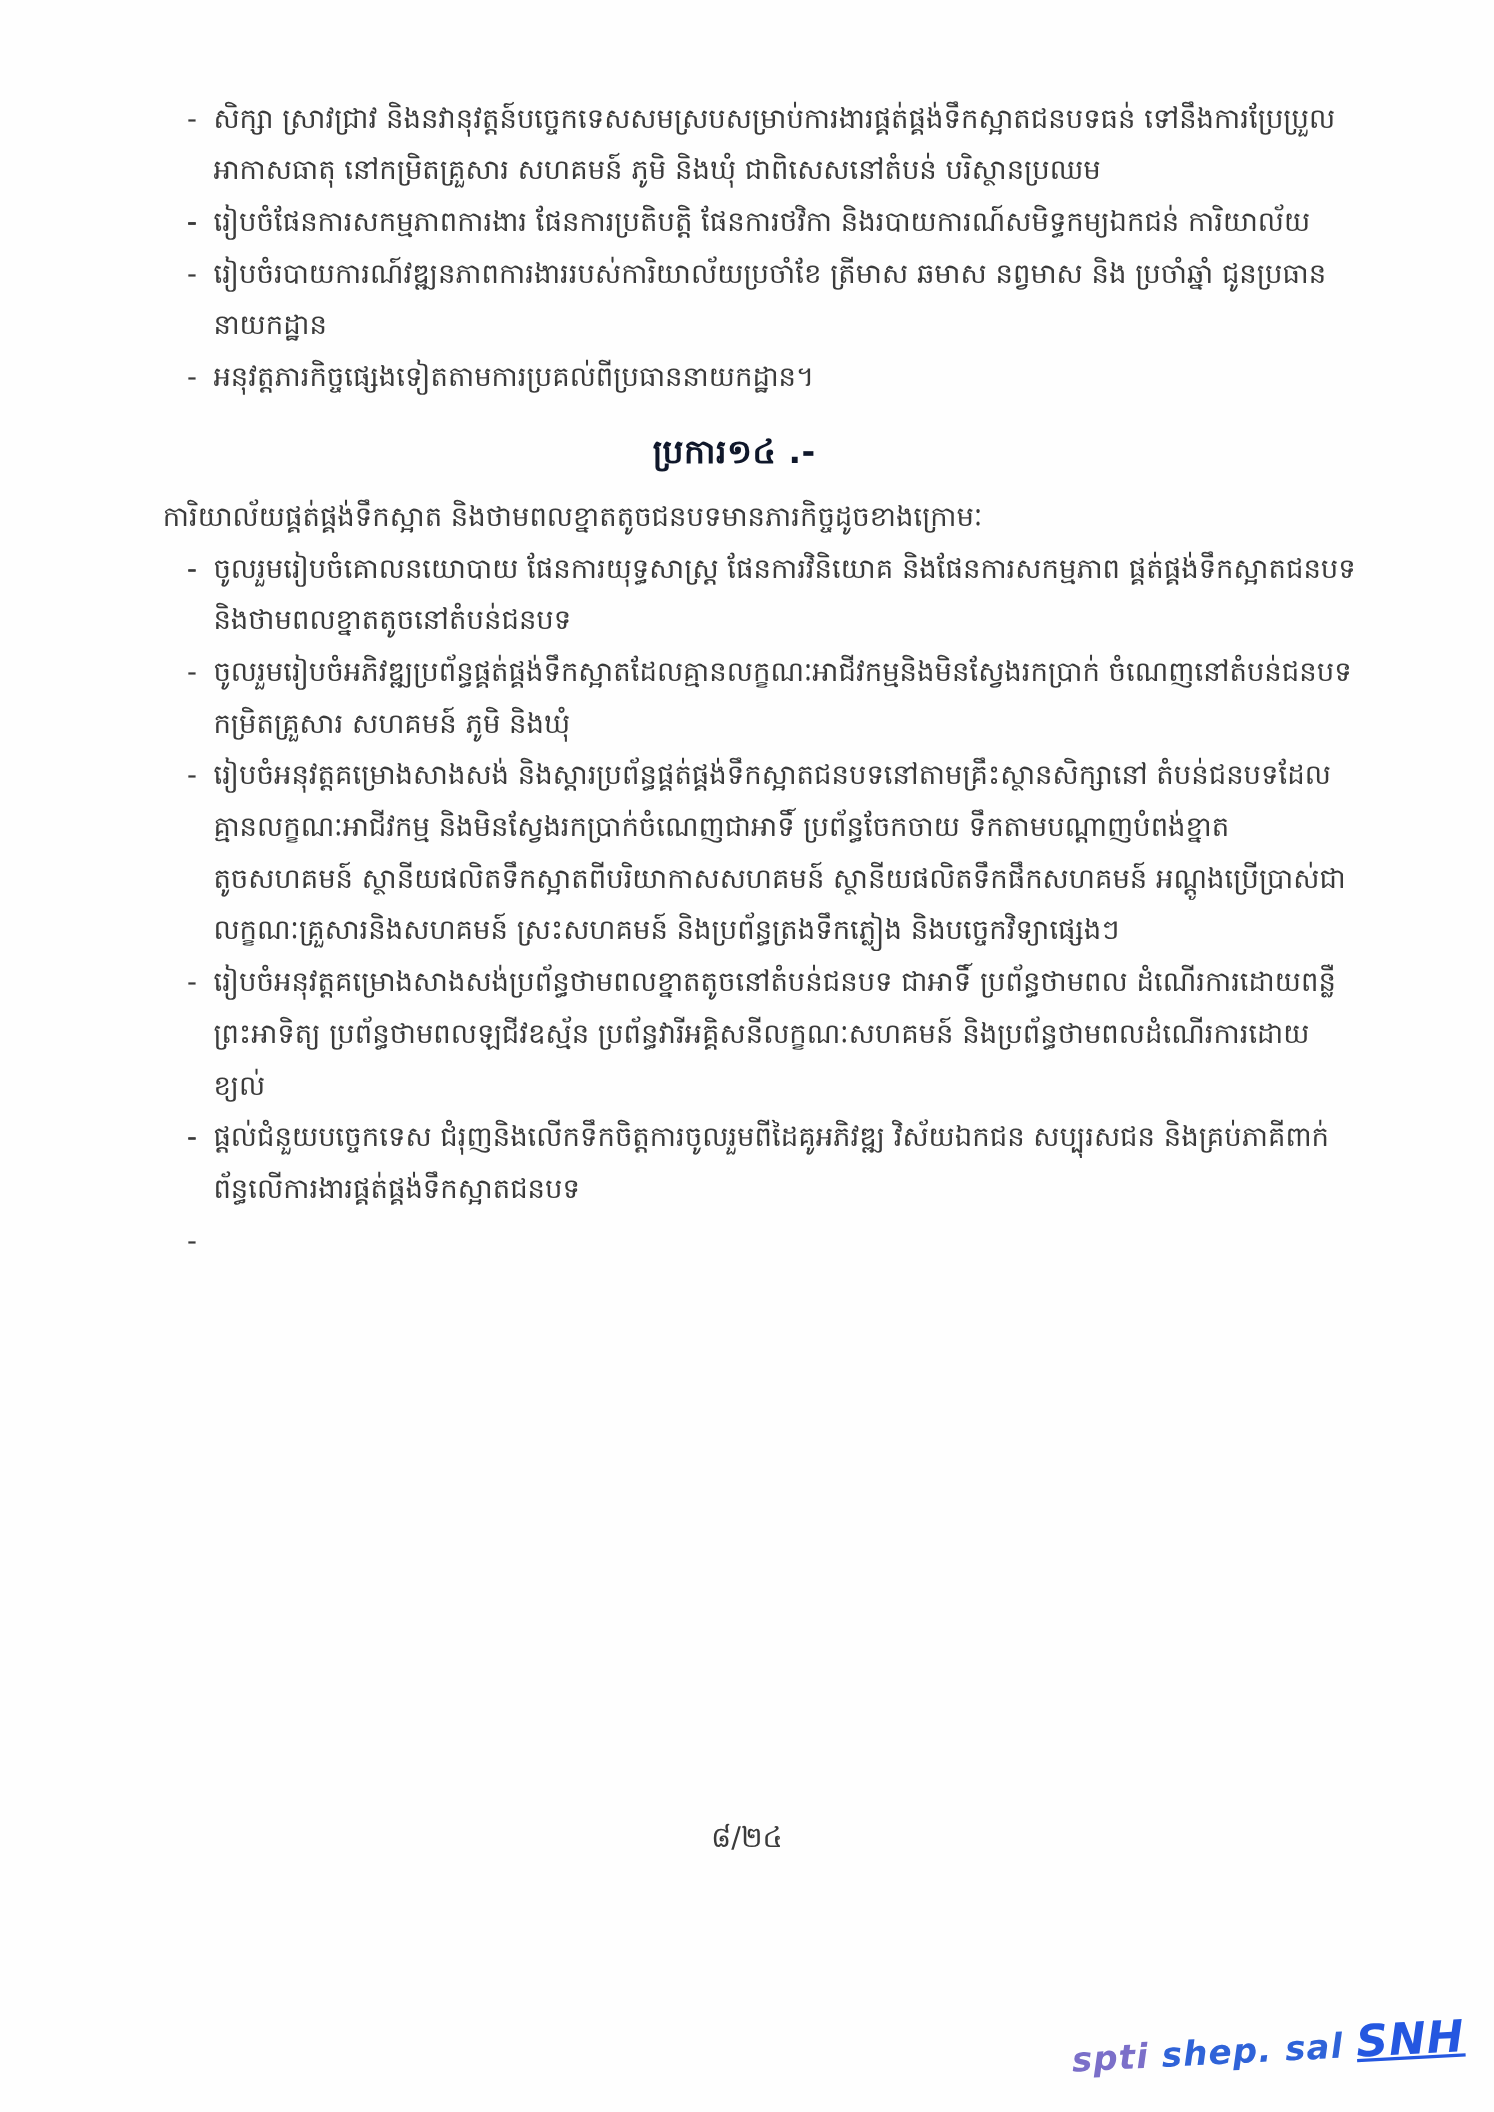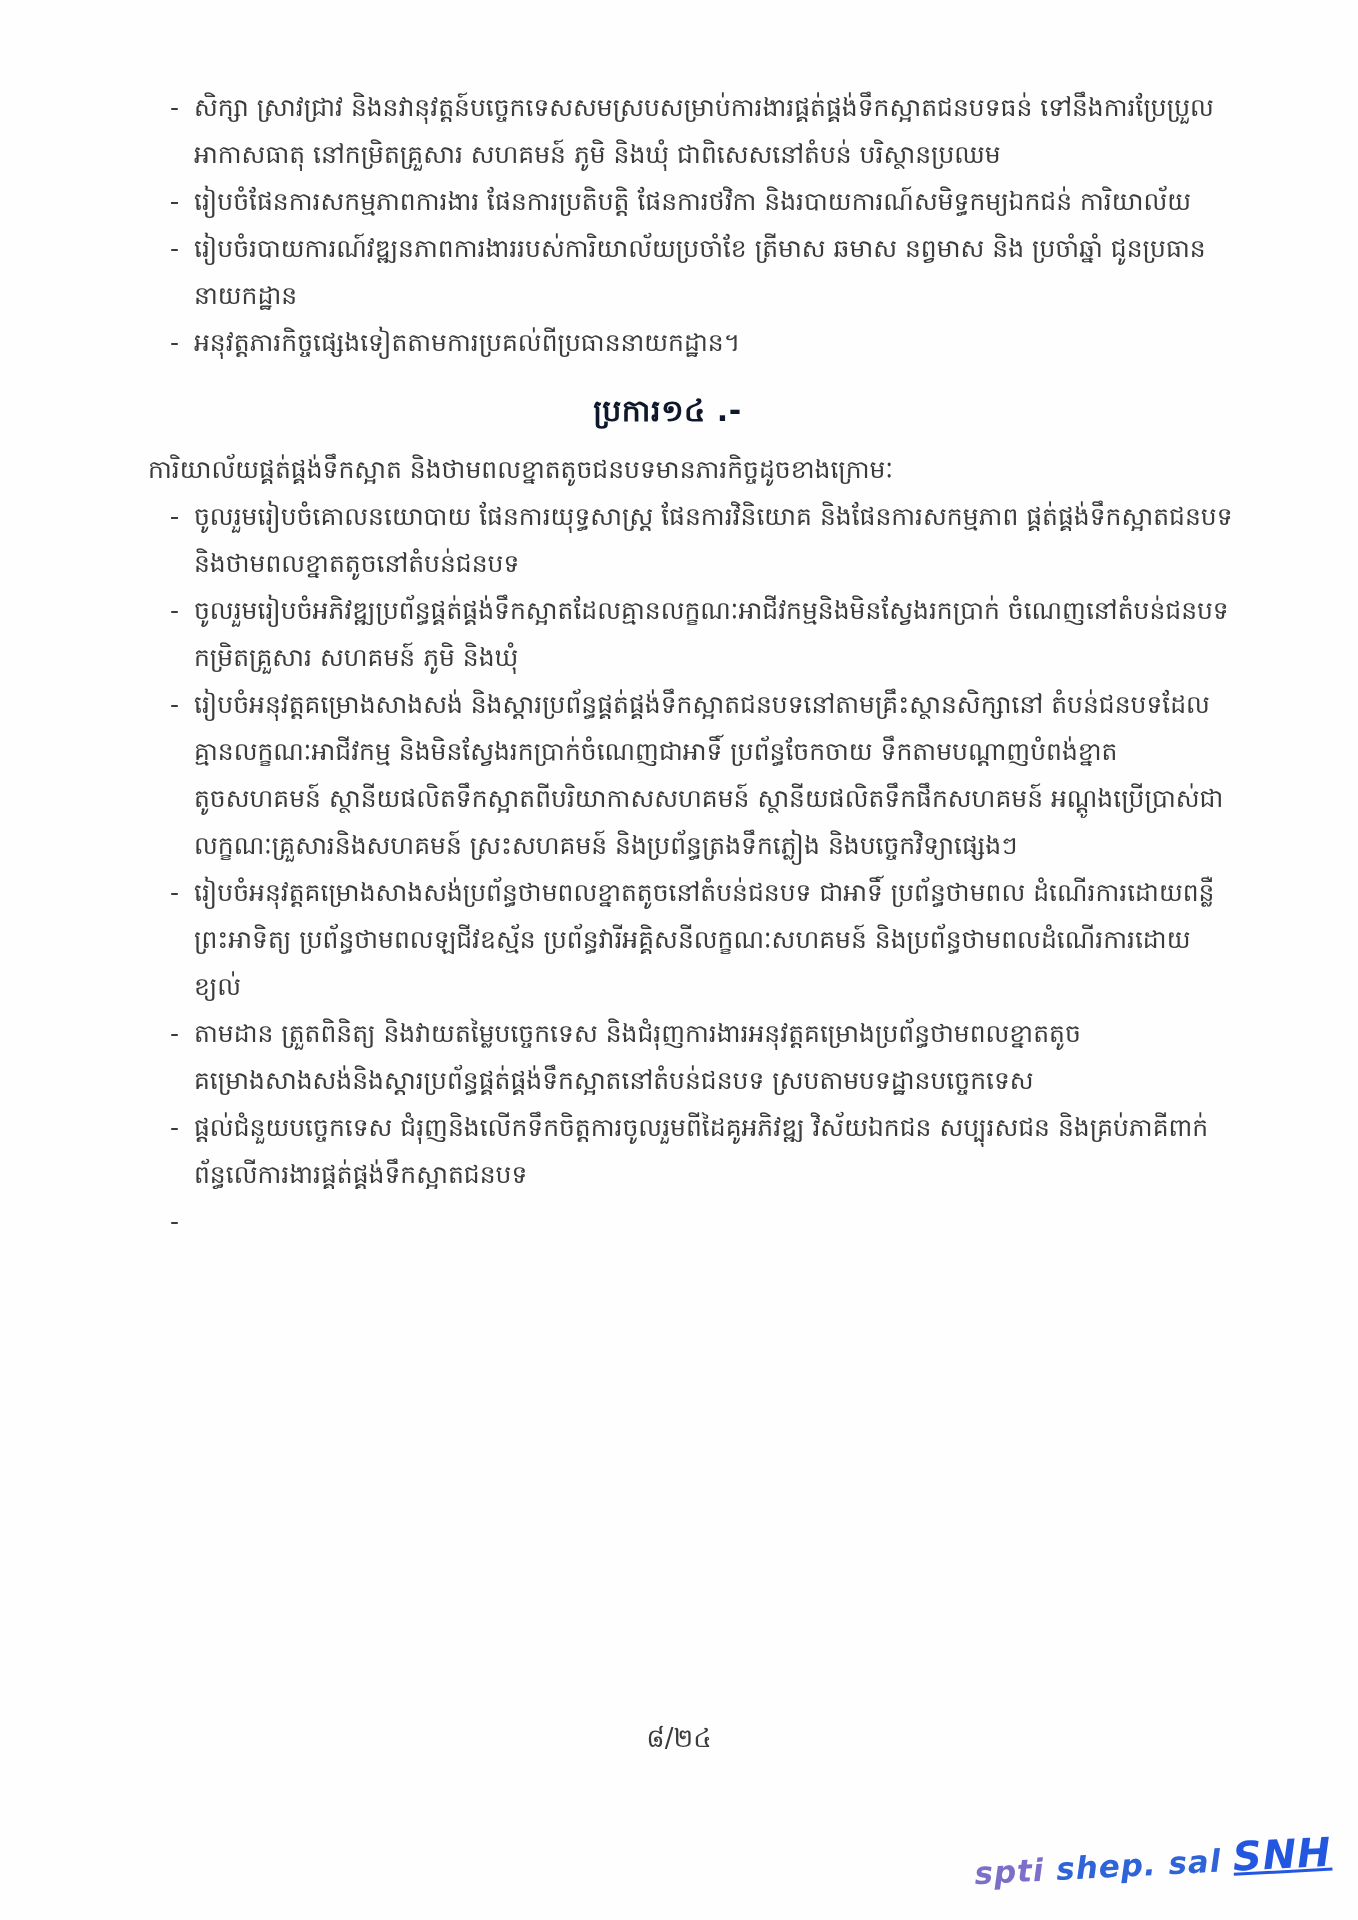--- a/index.html
+++ b/index.html
@@ -48,21 +48,21 @@
     text-align: center;
   }
   .article-intro {
     margin-left: 48px;
     font-size: 25px;
     line-height: 47px;
   }
   .page-number {
     position: absolute;
     left: 0;
-    top: 1722px;
+    top: 1654px;
     width: 100%;
     text-align: center;
     font-size: 26px;
     color: #3b3b3b;
   }
   .signature {
     position: absolute;
     right: 26px;
     top: 1838px;
     transform: rotate(-3deg);
@@ -133,21 +133,20 @@
       <li>
         <span class="dash">-</span>
         <span>រៀបចំអនុវត្តគម្រោងសាងសង់ និងស្ដារប្រព័ន្ធផ្គត់ផ្គង់ទឹកស្អាតជនបទនៅតាមគ្រឹះស្ថានសិក្សានៅ តំបន់ជនបទដែលគ្មានលក្ខណៈអាជីវកម្ម និងមិនស្វែងរកប្រាក់ចំណេញជាអាទិ៍ ប្រព័ន្ធចែកចាយ ទឹកតាមបណ្ដាញបំពង់ខ្នាតតូចសហគមន៍ ស្ថានីយផលិតទឹកស្អាតពីបរិយាកាសសហគមន៍ ស្ថានីយផលិតទឹកផឹកសហគមន៍ អណ្ដូងប្រើប្រាស់ជាលក្ខណៈគ្រួសារនិងសហគមន៍ ស្រះសហគមន៍ និងប្រព័ន្ធត្រងទឹកភ្លៀង និងបច្ចេកវិទ្យាផ្សេងៗ</span>
       </li>
       <li>
         <span class="dash">-</span>
         <span>រៀបចំអនុវត្តគម្រោងសាងសង់ប្រព័ន្ធថាមពលខ្នាតតូចនៅតំបន់ជនបទ ជាអាទិ៍ ប្រព័ន្ធថាមពល ដំណើរការដោយពន្លឺព្រះអាទិត្យ ប្រព័ន្ធថាមពលឡជីវឧស្ម័ន ប្រព័ន្ធវារីអគ្គិសនីលក្ខណៈសហគមន៍ និងប្រព័ន្ធថាមពលដំណើរការដោយខ្យល់</span>
       </li>
       <li>
         <span class="dash">-</span>
-        <span>តាមដាន ត្រួតពិនិត្យ និងវាយតម្លៃបច្ចេកទេស និងជំរុញការងារអនុវត្តគម្រោងប្រព័ន្ធថាមពលខ្នាតតូច គម្រោងសាងសង់និងស្ដារប្រព័ន្ធផ្គត់ផ្គង់ទឹកស្អាតនៅតំបន់ជនបទ ស្របតាមបទដ្ឋានបច្ចេកទេស</span>
       </li>
       <li>
         <span class="dash">-</span>
         <span>ផ្ដល់ជំនួយបច្ចេកទេស ជំរុញនិងលើកទឹកចិត្តការចូលរួមពីដៃគូអភិវឌ្ឍ វិស័យឯកជន សប្បុរសជន និងគ្រប់ភាគីពាក់ព័ន្ធលើការងារផ្គត់ផ្គង់ទឹកស្អាតជនបទ</span>
       </li>
       <li>
         <span class="dash">-</span>
       </li>
     </ul>
 

